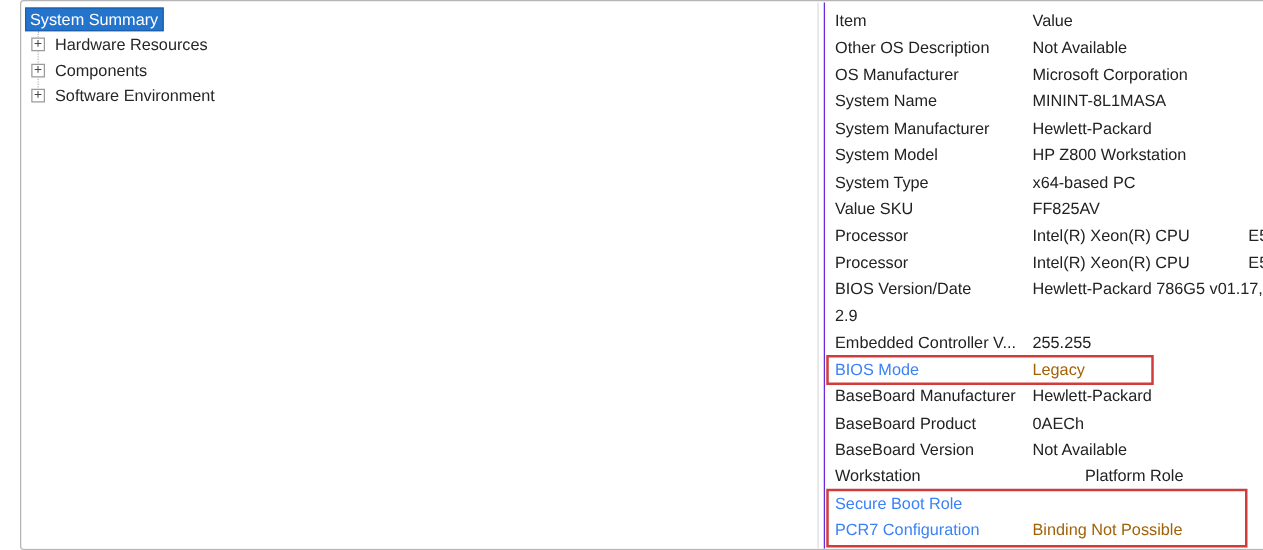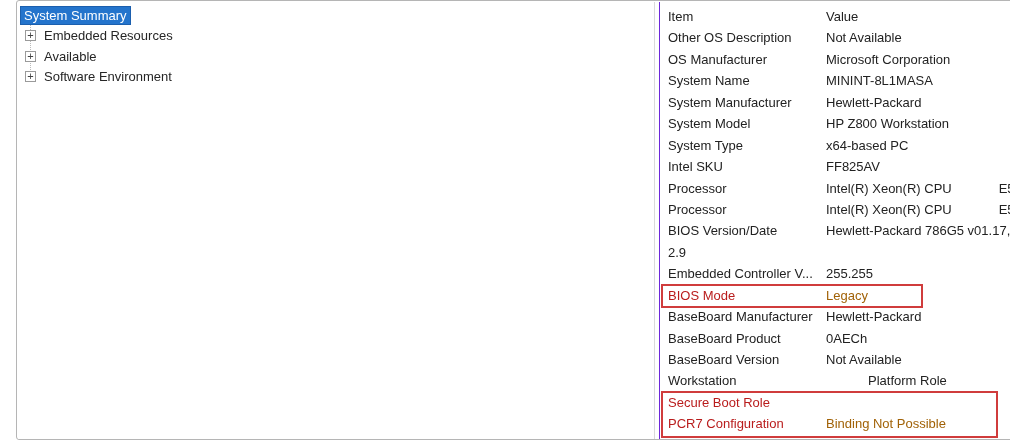--- a/index.html
+++ b/index.html
@@ -91,21 +91,21 @@
     width: 158px;
     flex: 0 0 auto;
     overflow: hidden;
     text-overflow: ellipsis;
   }
   .cell.value {
     flex: 1 1 auto;
     overflow: hidden;
     white-space: pre;
   }
-  .row.hl .cell.item  { color: #b91c1c; }
+  .row.hl .cell.item  { color: #3b82f6; }
   .row.hl .cell.value { color: #a16207; }
   .redbox {
     position: absolute;
     border: 2px solid #d03c3c;
     pointer-events: none;
   }
   #box-bios  { left: 1px; top: 282px; width: 262px; height: 24px; }
   #box-secure{ left: 1px; top: 389px; width: 337px; height: 47px; }
 </style>
 </head>
@@ -114,25 +114,25 @@
 <div class="window">
 
   <div class="left-pane">
     <div class="tree-connector"></div>
     <div id="tree">
         <div class="tree-item">
           <span class="tlabel selected">System Summary</span>
         </div>
         <div class="tree-item">
           <span class="expander">+</span>
-          <span class="tlabel">Embedded Resources</span>
+          <span class="tlabel">Hardware Resources</span>
         </div>
         <div class="tree-item">
           <span class="expander">+</span>
-          <span class="tlabel">Available</span>
+          <span class="tlabel">Components</span>
         </div>
         <div class="tree-item">
           <span class="expander">+</span>
           <span class="tlabel">Software Environment</span>
         </div>
       </div>
   </div>
 
   <div class="splitter"></div>
 
@@ -160,21 +160,21 @@
         </div>
         <div class="row">
           <div class="cell item">System Model</div>
           <div class="cell value">HP Z800 Workstation</div>
         </div>
         <div class="row">
           <div class="cell item">System Type</div>
           <div class="cell value">x64-based PC</div>
         </div>
         <div class="row">
-          <div class="cell item">Intel SKU</div>
+          <div class="cell item">Value SKU</div>
           <div class="cell value">FF825AV</div>
         </div>
         <div class="row">
           <div class="cell item">Processor</div>
           <div class="cell value">Intel(R) Xeon(R) CPU             E5506</div>
         </div>
         <div class="row">
           <div class="cell item">Processor</div>
           <div class="cell value">Intel(R) Xeon(R) CPU             E5506</div>
         </div>

